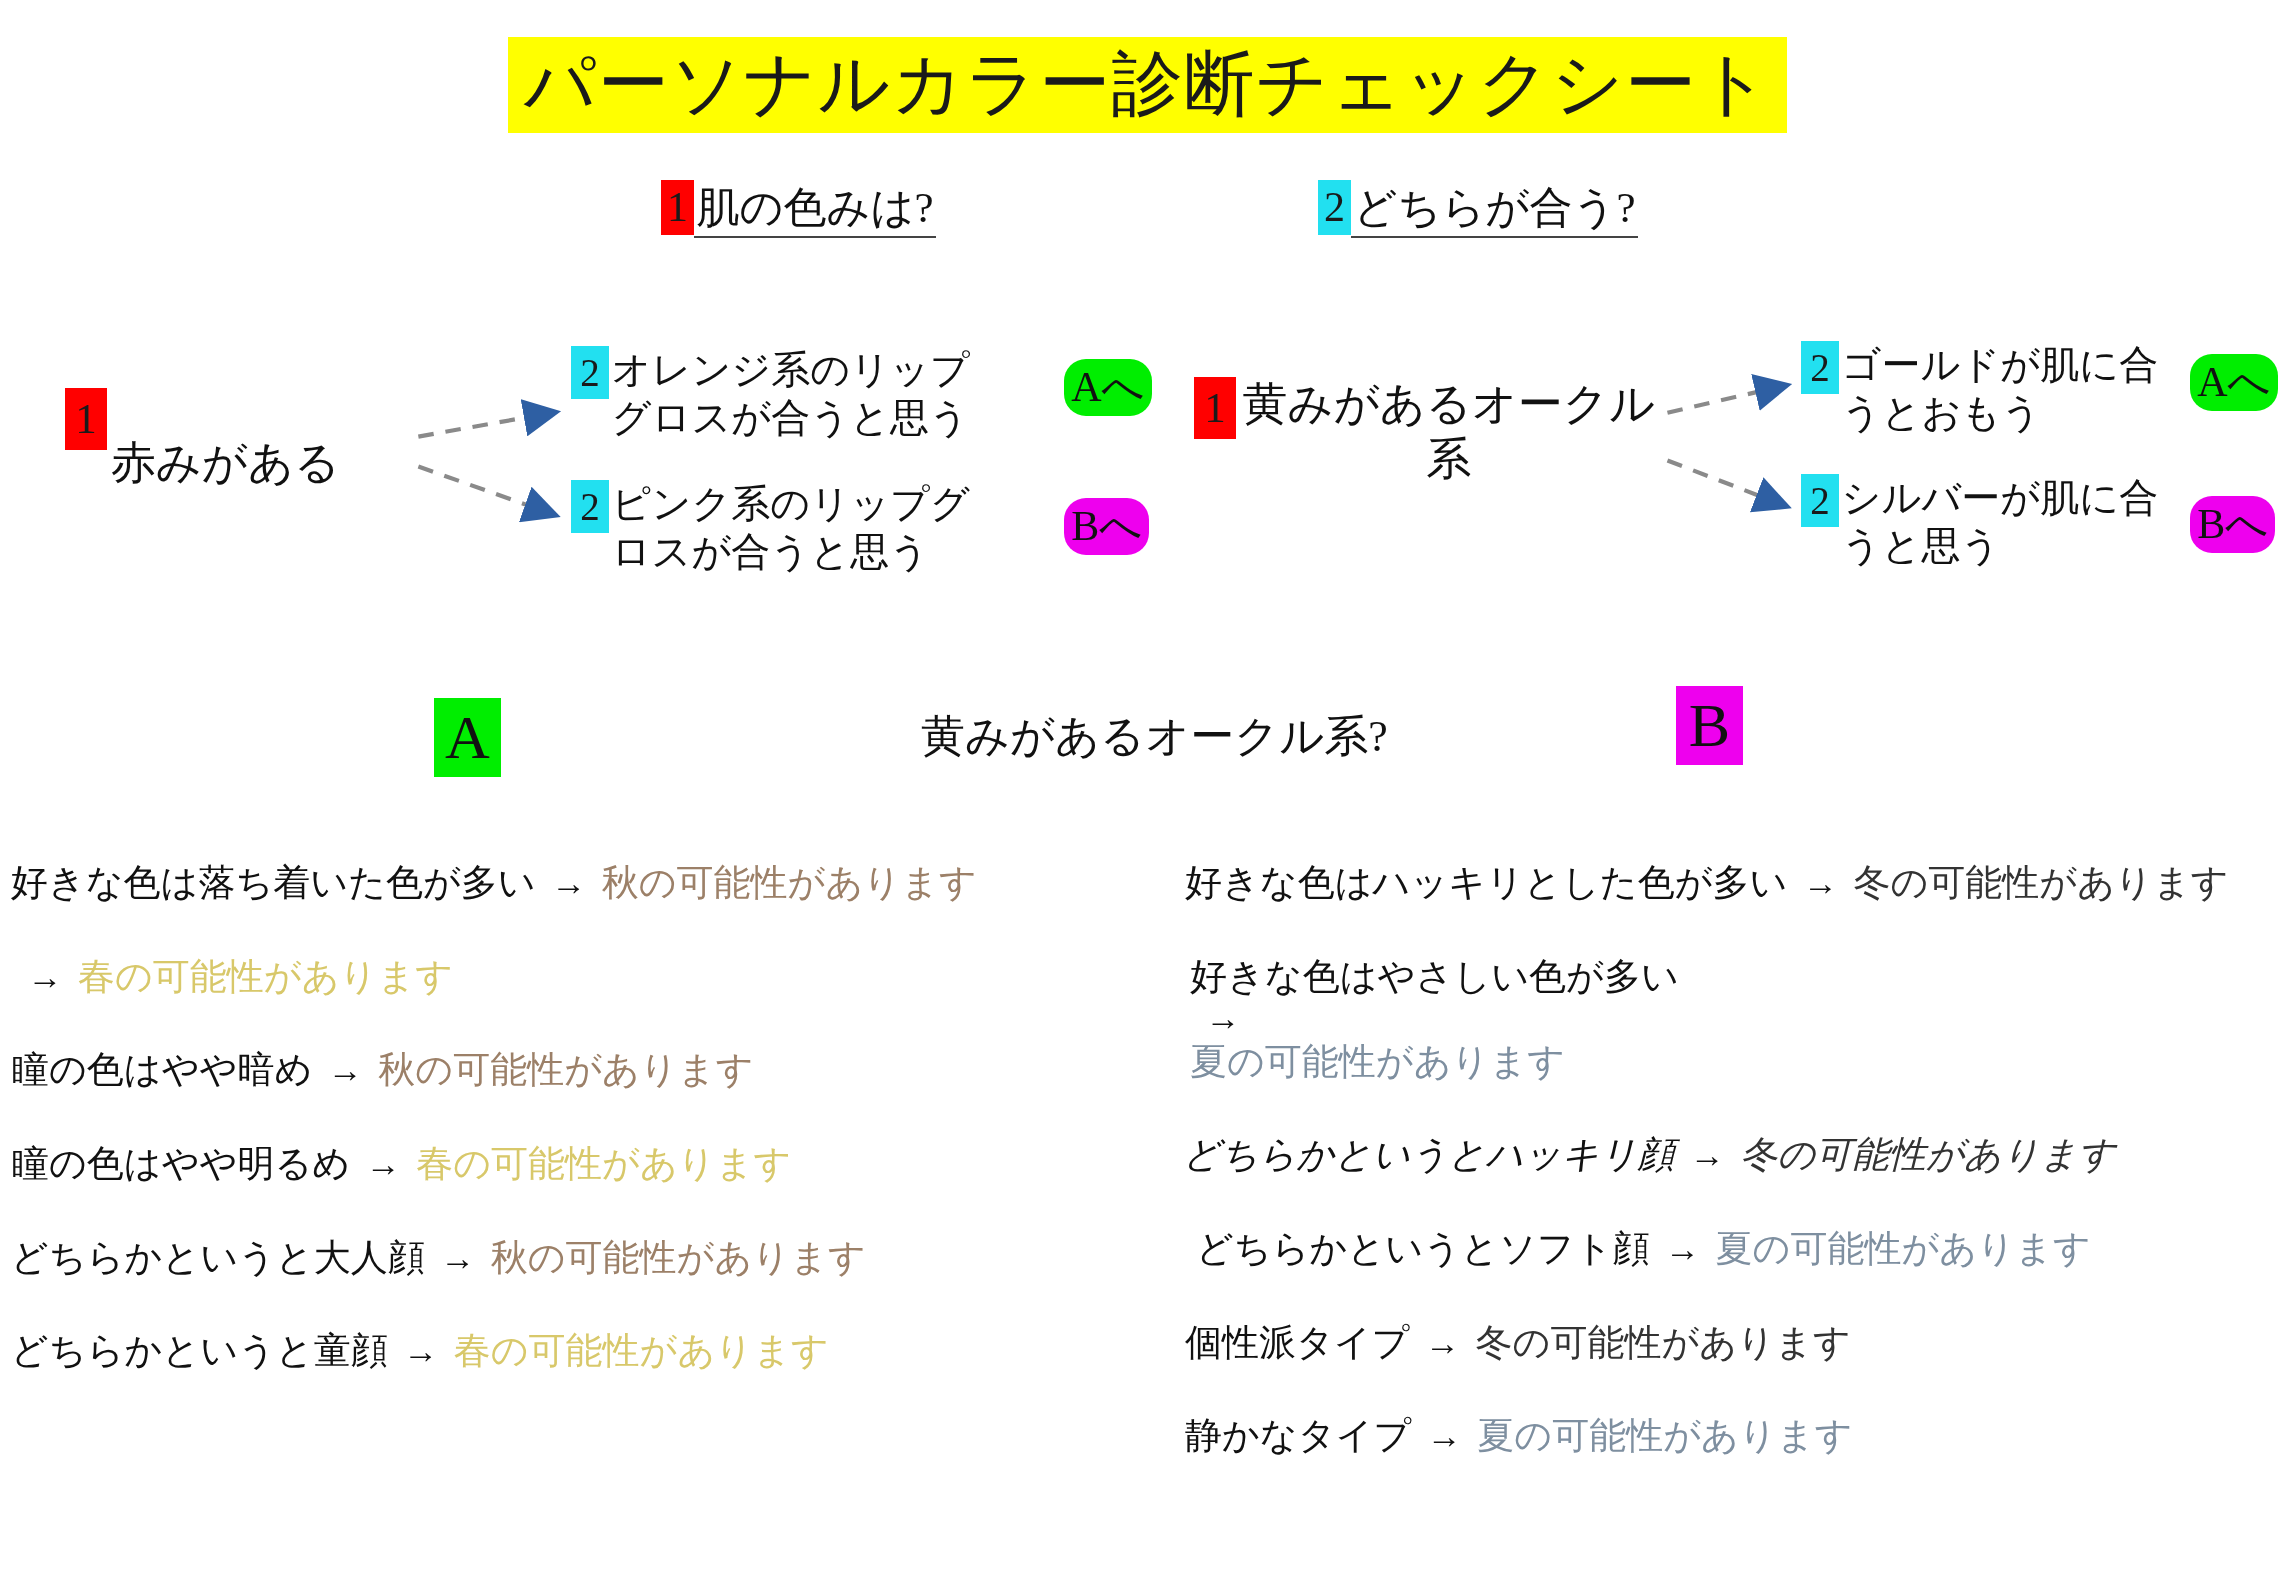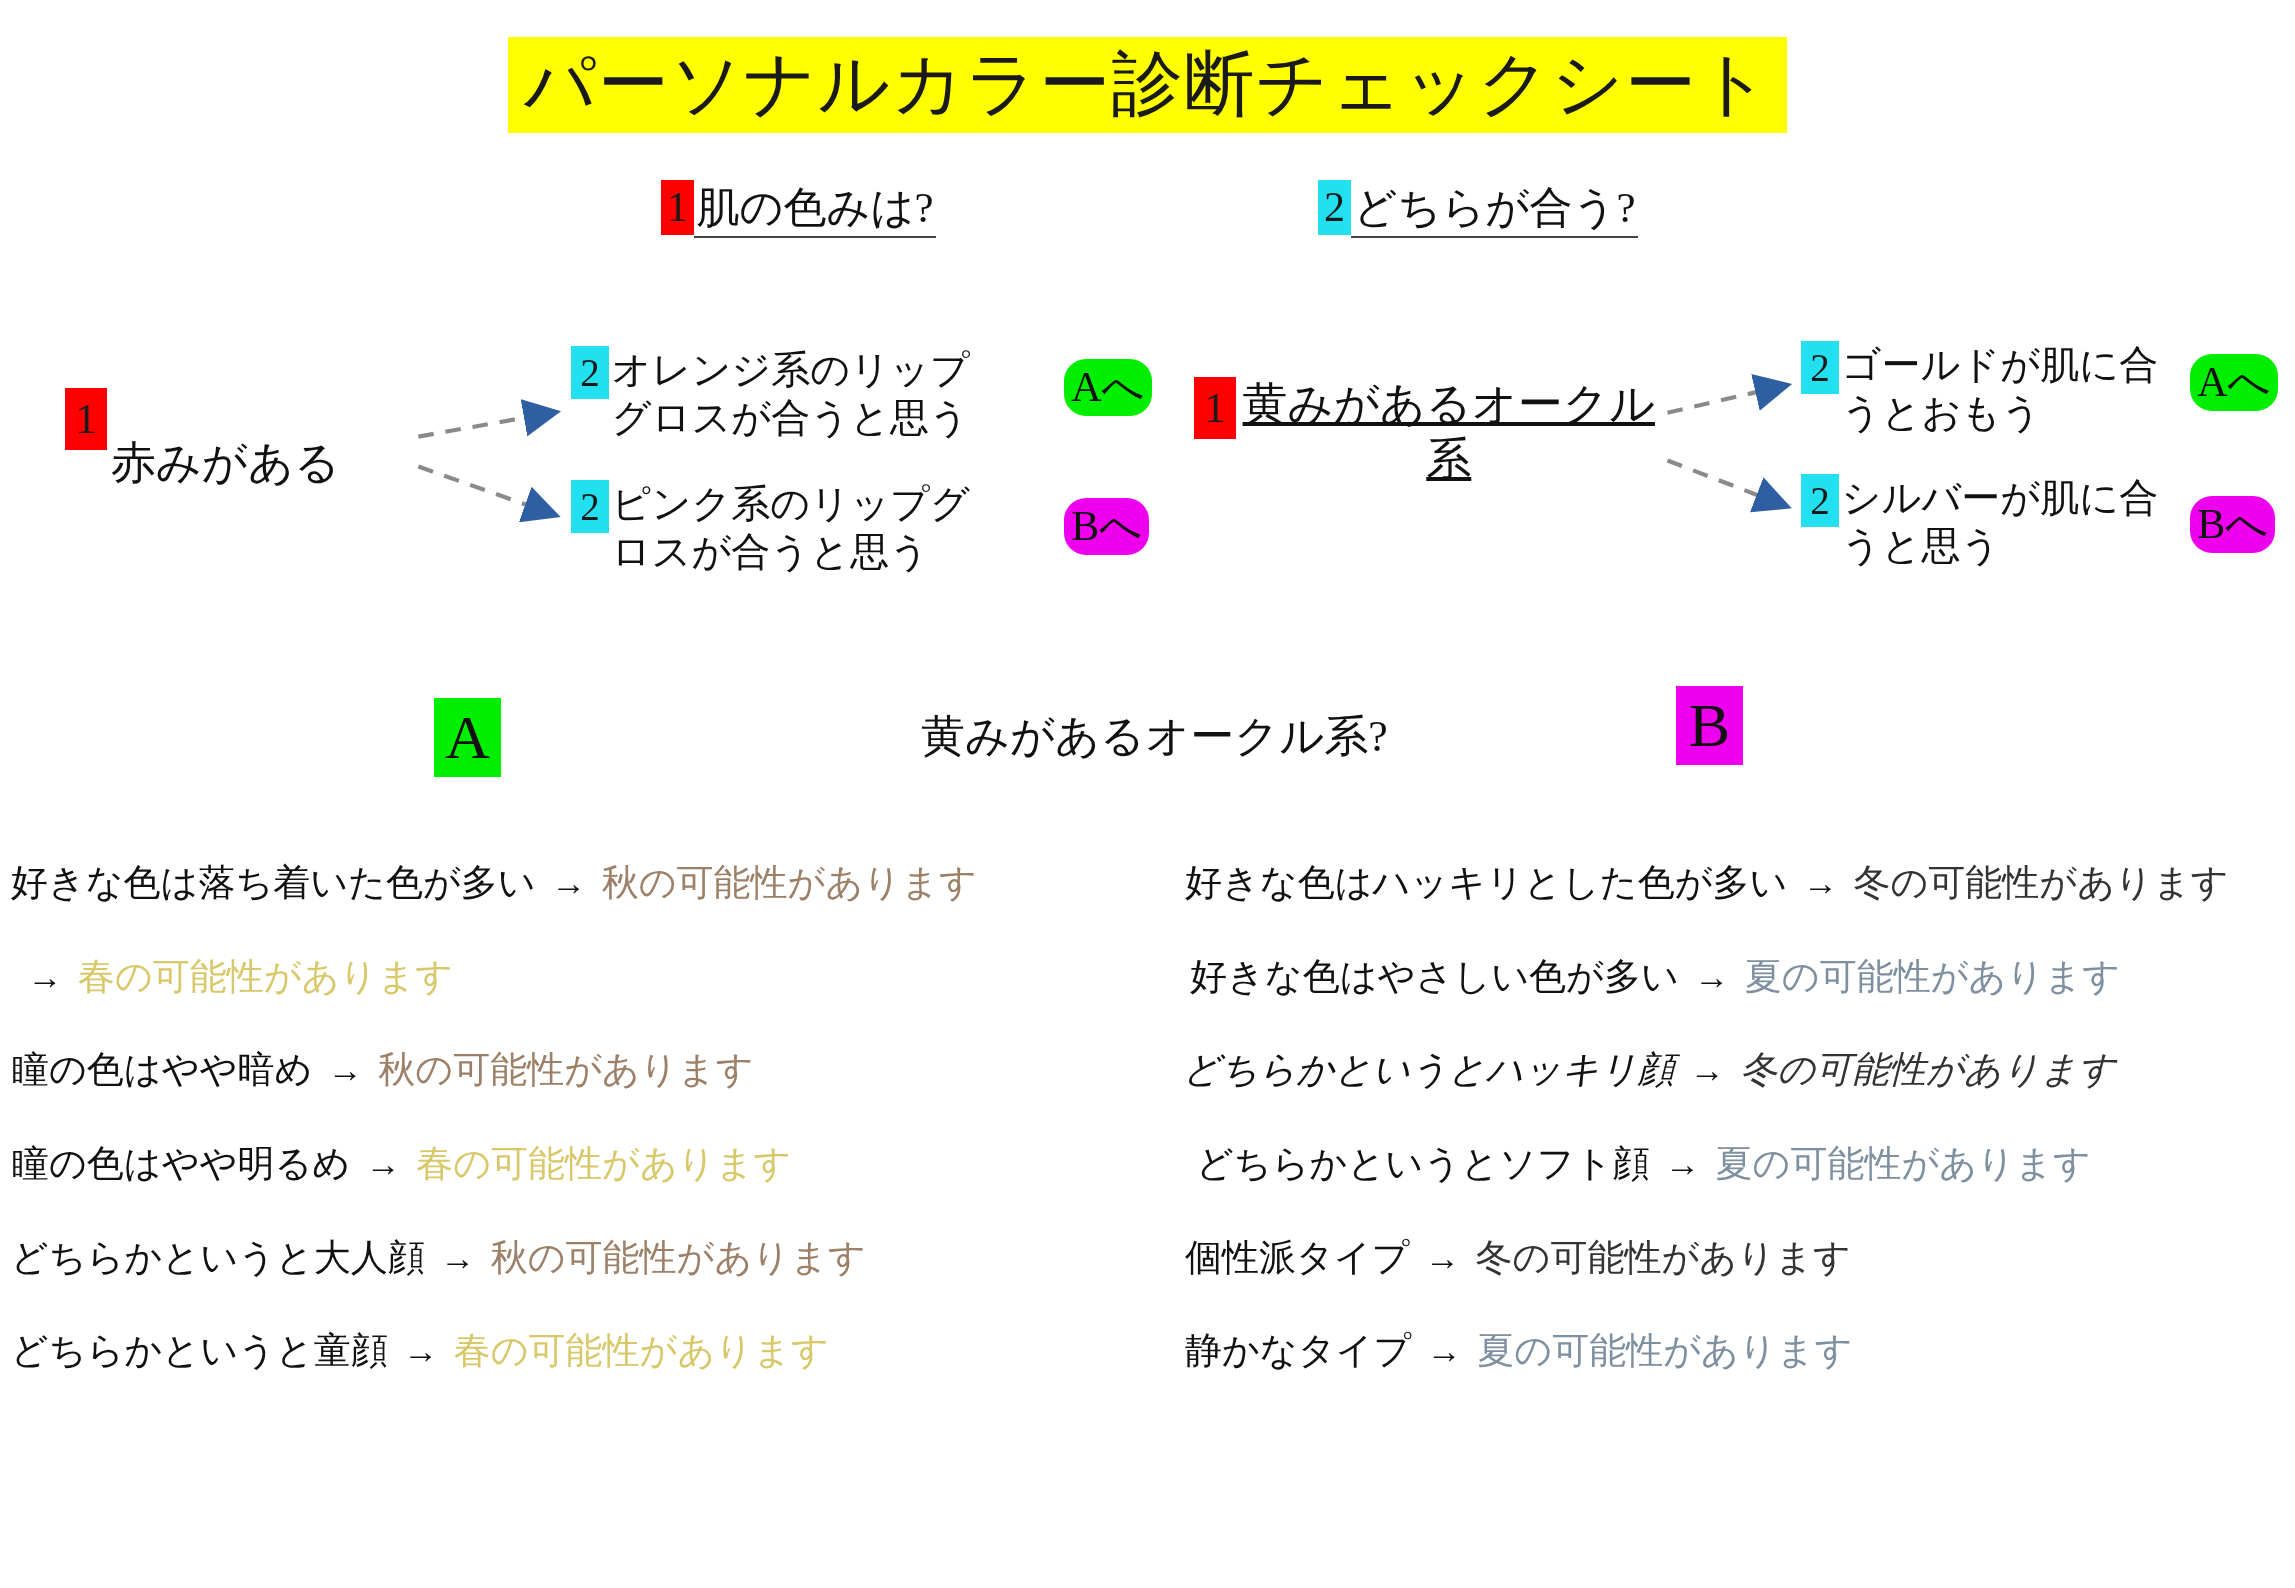--- a/index.html
+++ b/index.html
@@ -101,21 +101,21 @@
     font-size: 45px;
     line-height: 1.22;
     padding-left: 3.6px;
     max-width: 454px;
     white-space: normal;
     text-align: center;
   }
   .stem.left-stem  { left: 65px; top: 71px; }
   .stem.right-stem { left: 1194px; top: 60px; }
   .stem.left-stem .stem-text { white-space: nowrap; text-align: right; margin-top: 48px; }
-  .stem.right-stem .stem-text { width: 418px; text-align: center; text-decoration: underline; }
+  .stem.right-stem .stem-text { width: 418px; text-align: center; }
 
   .opt {
     position: absolute;
     display: flex;
     align-items: flex-start;
     white-space: nowrap;
   }
   .opt .badge { font-size: 39px; line-height: 53px; height: 53px; min-width: 31px; }
   .opt-text {
     font-size: 39px;
@@ -214,21 +214,21 @@
   .res-arrow { padding: 0 15.5px; color: #111111; font-size: 35px; }
   .res-out { white-space: normal; }
 
   .season-aki   { color: #9c8068; }
   .season-haru  { color: #d8c86a; }
   .season-fuyu  { color: #333333; text-align: center; }
   .season-natsu { color: #7e8fa0; }
 
   
   .col.right .res-row.r0 { margin-left: 13px; white-space: normal; width: 1118px; }
-  .col.right .res-row.r1 { margin-left: 18px; }
+  .col.right .res-row.r1 { margin-left: 18px; flex-direction: column; }
   .col.right .res-row.r2 { margin-left: 10.8px; font-style: italic; }
   .col.right .res-row.r3 { margin-left: 24px; }
   .col.right .res-row.r4 { margin-left: 13px; }
   .col.right .res-row.r5 { margin-left: 13px; }
 
   .col.left .res-row.r1 { margin-left: 1.2px; }
   .col.left .res-row.r2 { margin-left: 1.2px; }
   .col.left .res-row.r3 { margin-left: 1.2px; }
 </style>
 </head>

